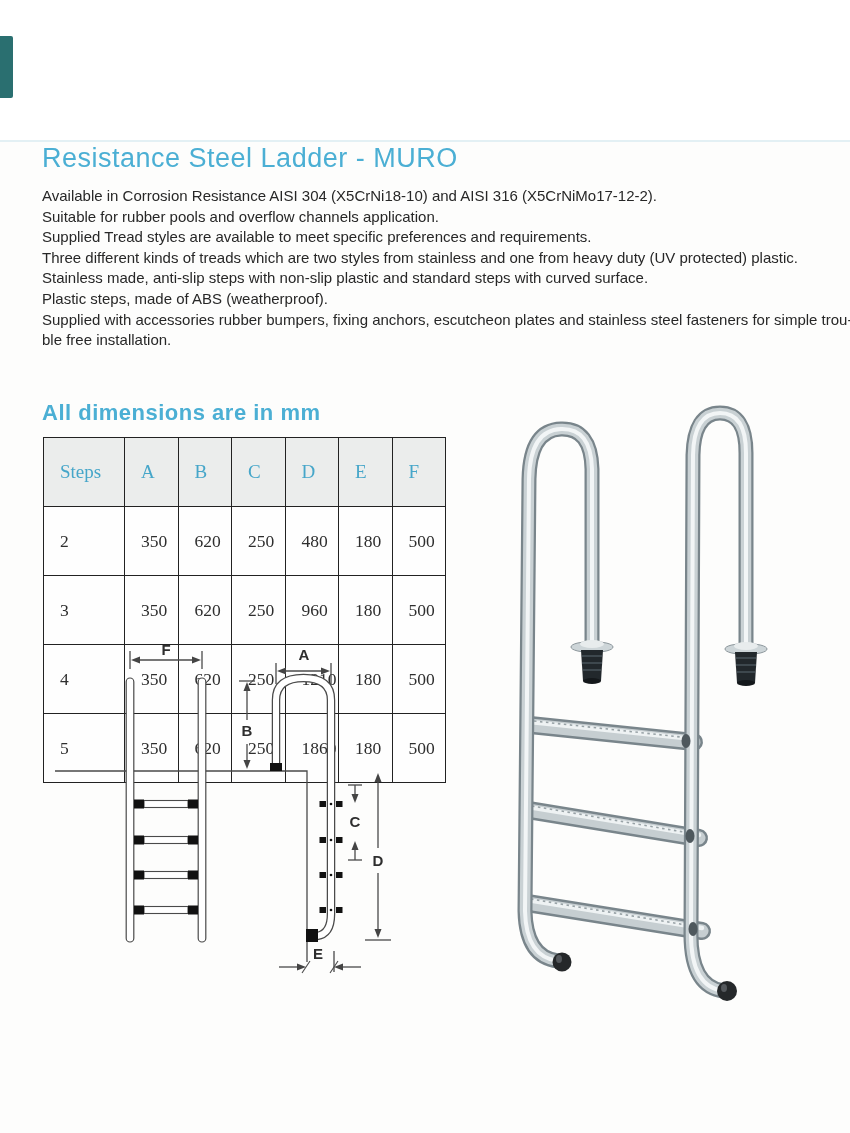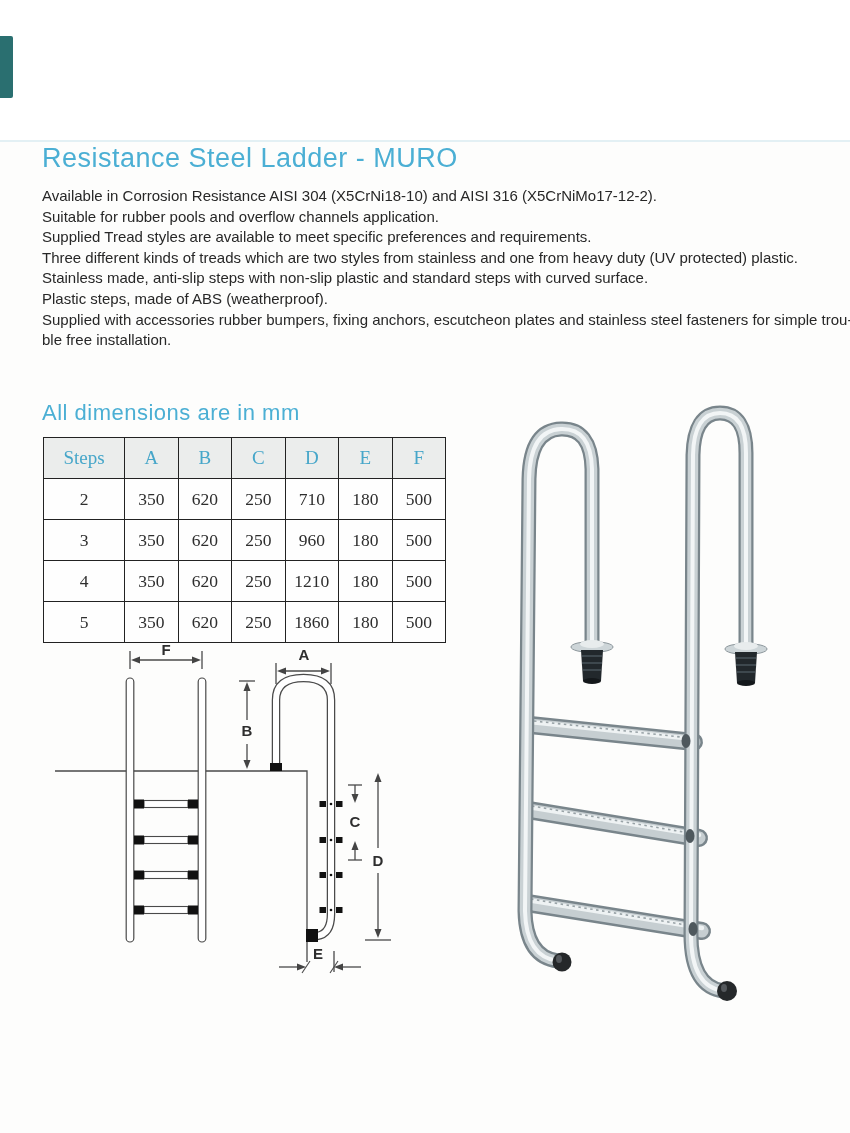--- a/index.html
+++ b/index.html
@@ -22,31 +22,31 @@
     font-size:27px;letter-spacing:.5px;color:#4bafd4;font-weight:400;
     white-space:nowrap;
   }
   .intro{
     position:absolute;left:42px;top:186px;width:790px;
     font-size:15px;line-height:20.6px;color:#272727;
   }
   .intro div{white-space:nowrap;}
   .dims-heading{
     position:absolute;left:42px;top:400px;
-    font-size:22px;letter-spacing:.5px;color:#4bafd4;font-weight:400;
+    font-size:22px;letter-spacing:.5px;color:#4bafd4;font-weight:700;
     white-space:nowrap;
   }
   table.dims{
     position:absolute;left:43px;top:437px;
     border-collapse:collapse;table-layout:fixed;width:402px;
     font-family:"Liberation Serif",serif;
   }
   table.dims th,table.dims td{
-    border:1.5px solid #222222;text-align:center;vertical-align:middle;
-    height:36px;padding:2px;
+    border:1.5px solid #222222;text-align:left;vertical-align:middle;
+    height:36px;padding:16px;
   }
   table.dims th{
     background:#ebedec;color:#46a6c9;font-weight:400;font-size:19px;
   }
   table.dims td{
     background:#fefefe;color:#2e2e2e;font-size:17.5px;
   }
   .diagram-svg{position:absolute;left:50px;top:640px;}
   .photo-svg{position:absolute;left:478px;top:403px;}
   svg text.dimlabel{
@@ -100,21 +100,21 @@
         <th>E</th>
         <th>F</th>
       </tr>
     </thead>
     <tbody>
       <tr>
         <td>2</td>
         <td>350</td>
         <td>620</td>
         <td>250</td>
-        <td>710</td>
+        <td>480</td>
         <td>180</td>
         <td>500</td>
       </tr>
       <tr>
         <td>3</td>
         <td>350</td>
         <td>620</td>
         <td>250</td>
         <td>960</td>
         <td>180</td>

